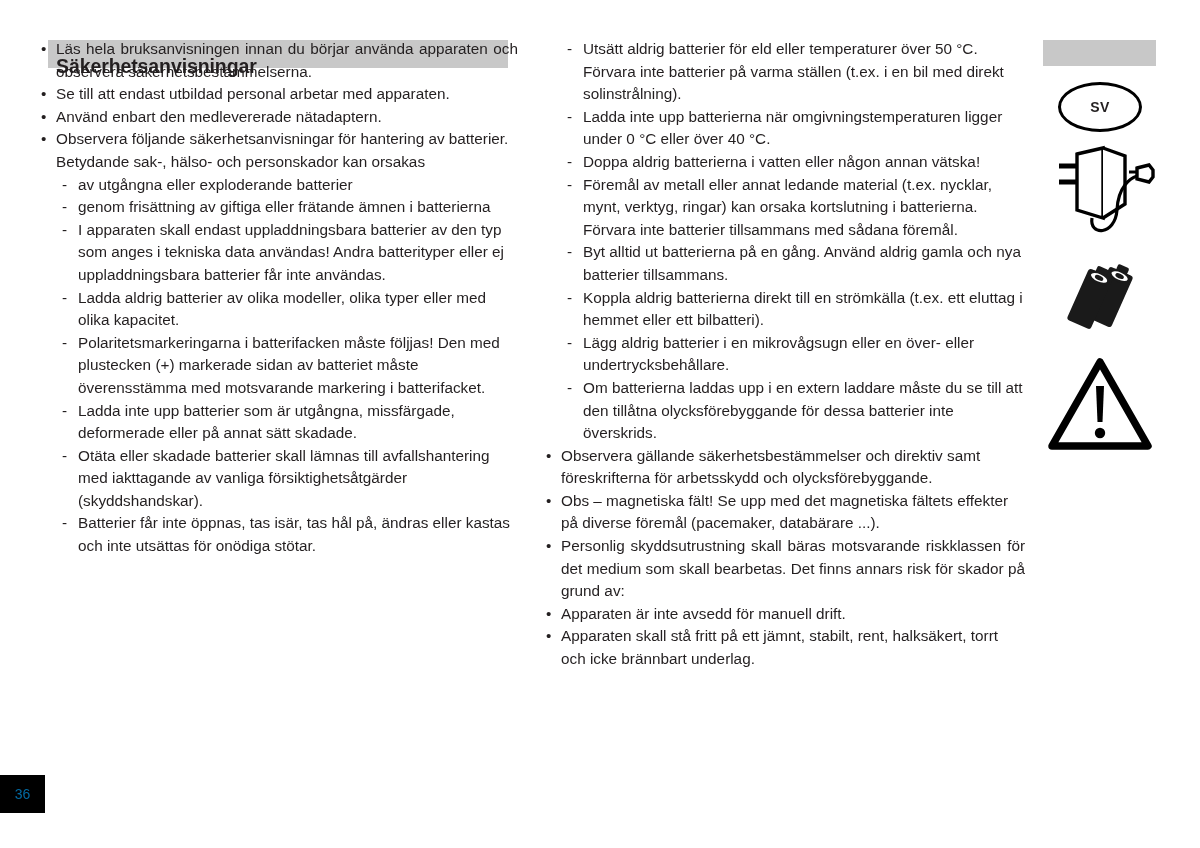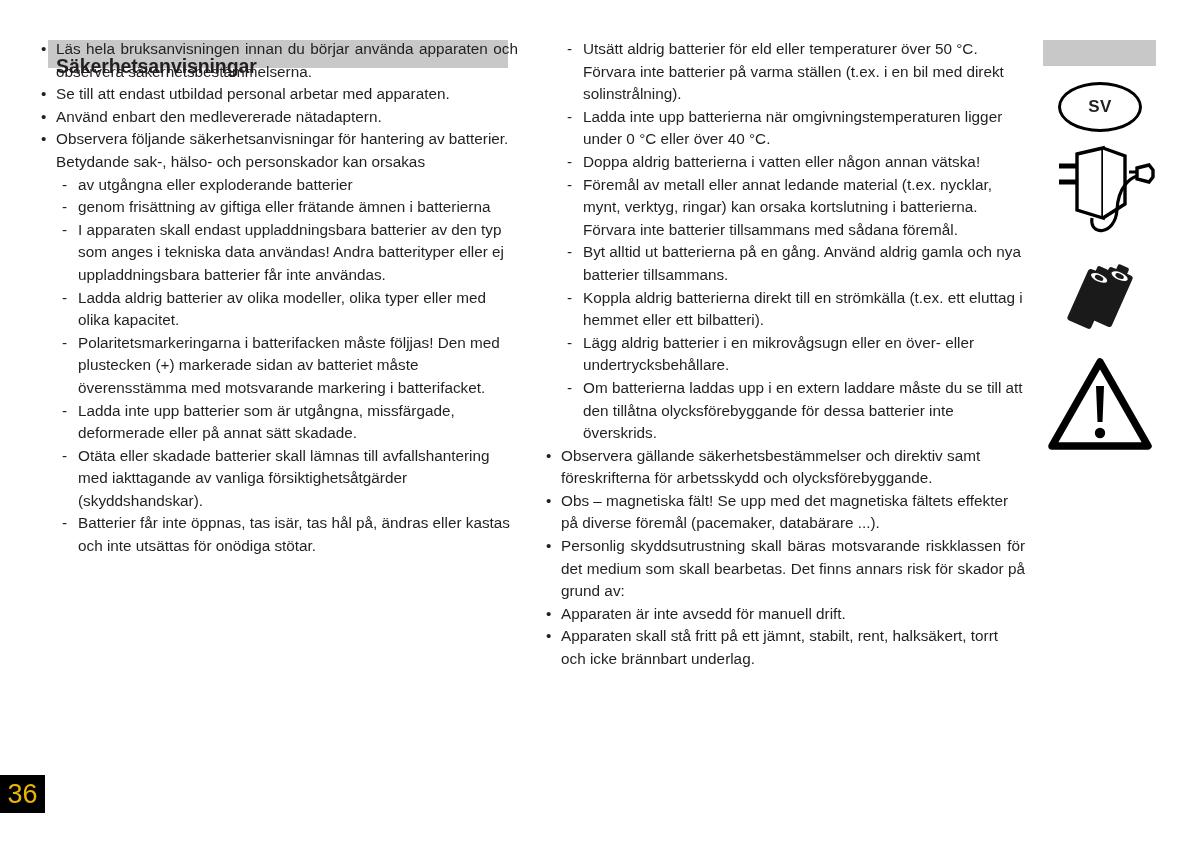--- a/index.html
+++ b/index.html
@@ -94,22 +94,22 @@
   }
 
   
   #page-number-tab {
     position: absolute;
     left: 0;
     top: 775px;
     width: 45px;
     height: 38px;
     background: #000000;
-    color: #eab308;
-    font-size: 27px;
+    color: #0369a1;
+    font-size: 14px;
     line-height: 38px;
     text-align: center;
   }
 
   
   #icon-sidebar {
     position: absolute;
     left: 1040px;
     top: 78px;
     width: 120px;
@@ -126,21 +126,21 @@
   #warning-icon-wrap { height: 112px; }
 
   .lang-oval {
     width: 78px;
     height: 44px;
     border: 3.5px solid #000;
     border-radius: 50%;
     display: flex;
     align-items: center;
     justify-content: center;
-    font-size: 17px;
+    font-size: 14px;
     font-weight: bold;
     letter-spacing: 0.5px;
   }
 </style>
 </head>
 <body>
 
 <div id="title-bar" class="header-bar"></div>
 <div id="sidebar-bar" class="header-bar"></div>
 <div id="page-title">Säkerhetsanvisningar</div>

